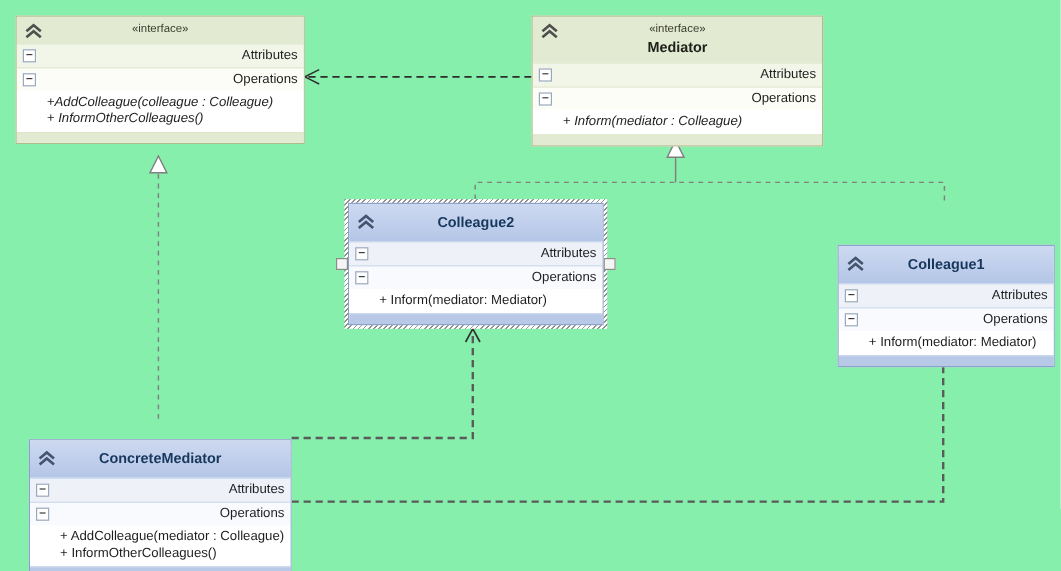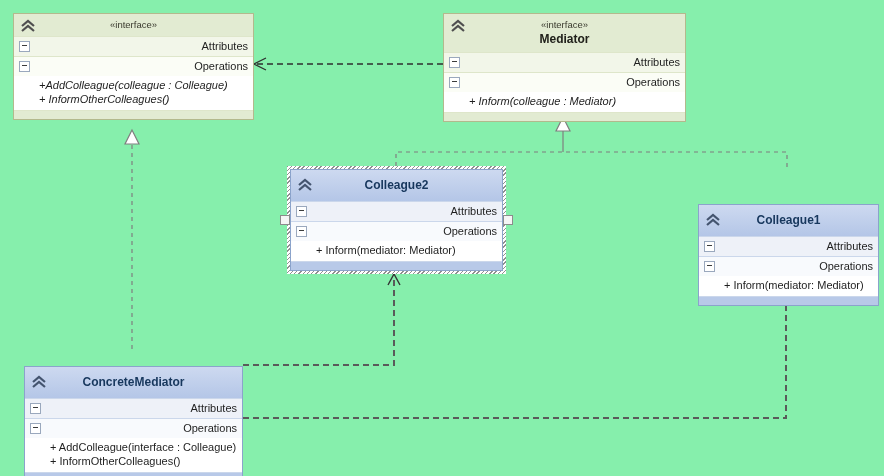--- a/index.html
+++ b/index.html
@@ -128,21 +128,21 @@
     </div>
     <div class="row attr">
       <span class="exp"></span>
       <span>Attributes</span>
     </div>
     <div class="row ops">
       <span class="exp"></span>
       <span>Operations</span>
     </div>
     <div class="methods">
-      <div class="method">+ Inform(colleague : Mediator)</div>
+      <div class="method">+ Inform(mediator : Colleague)</div>
     </div>
     <div class="footer"></div>
   </div>
 
   <div id="sel-colleague2">
     <span class="handle left"></span>
     <span class="handle right"></span>
     <div class="uml-box clazz" id="box-colleague2" style="position:relative;left:0;top:0;">
       <div class="hdr">
         <span class="chev">
@@ -201,19 +201,19 @@
     </div>
     <div class="row attr">
       <span class="exp"></span>
       <span>Attributes</span>
     </div>
     <div class="row ops">
       <span class="exp"></span>
       <span>Operations</span>
     </div>
     <div class="methods">
-      <div class="method">+ AddColleague(interface : Colleague)</div>
+      <div class="method">+ AddColleague(mediator : Colleague)</div>
       <div class="method">+ InformOtherColleagues()</div>
     </div>
     <div class="footer"></div>
   </div>
 
 </div>
 
 </body></html>

